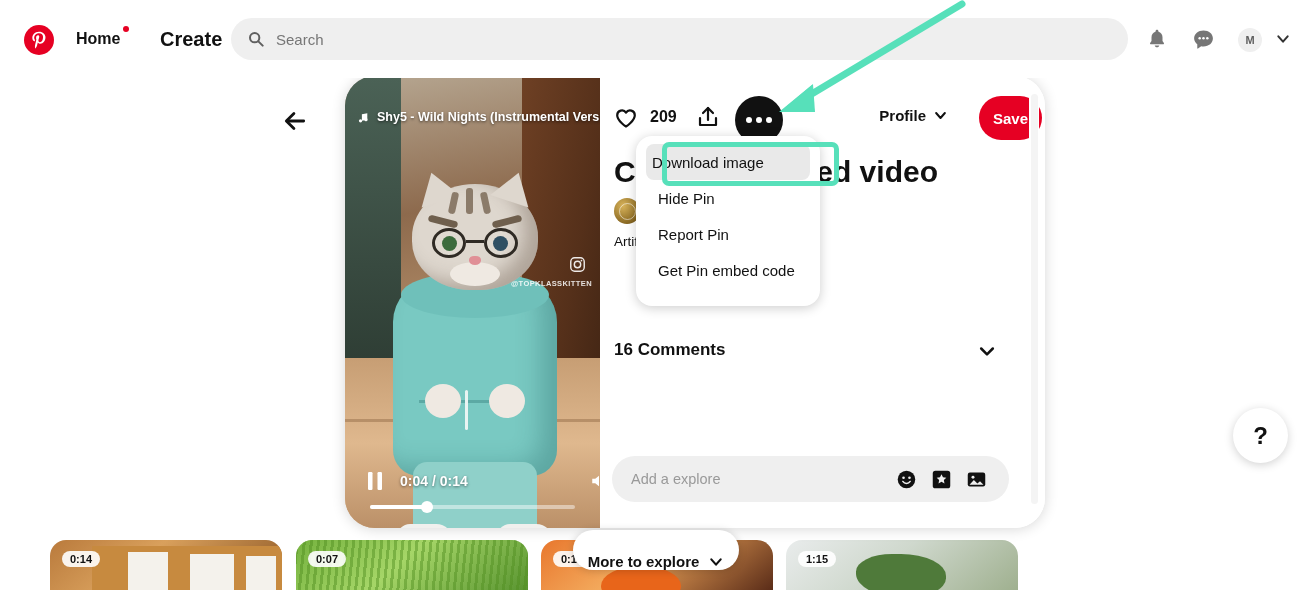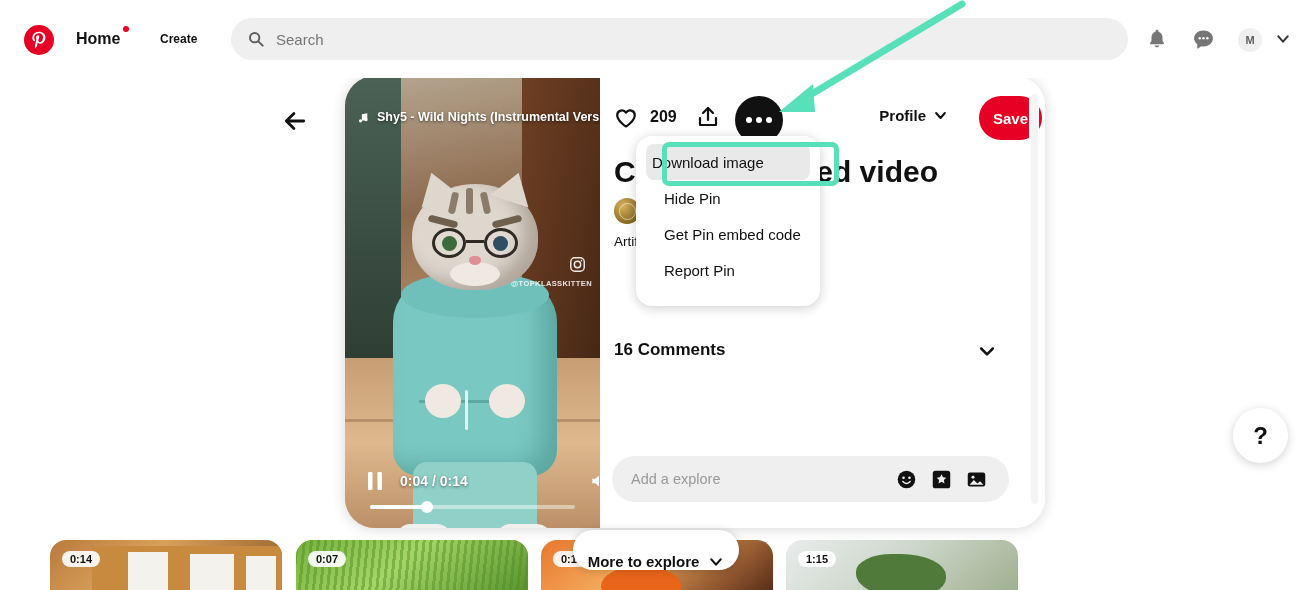--- a/index.html
+++ b/index.html
@@ -26,21 +26,21 @@
   .nav-home {
     position:absolute; left:76px; top:28px;
     font-size:16px; font-weight:bold; color:#111; line-height:22px;
   }
   .home-dot {
     position:absolute; right:-9px; top:-2px;
     width:6px; height:6px; border-radius:50%; background:#e60023;
   }
   .nav-create {
     position:absolute; left:160px; top:28px;
-    font-size:12px; font-weight:bold; color:#111; line-height:22px;
+    font-size:20px; font-weight:bold; color:#111; line-height:22px;
   }
   .searchbar {
     position:absolute; left:231px; top:18px; width:897px; height:42px;
     background:#efefef; border-radius:21px; display:flex; align-items:center;
   }
   .search-icon { margin-left:17px; display:flex; width:16px; height:16px; color:#5f5f5f; }
   .search-ph { margin-left:12px; font-size:15px; color:#767676; }
 
   .hdr-icon {
     position:absolute; top:27px; width:24px; height:24px;
@@ -228,21 +228,21 @@
     border-radius:5px; background:#f4f4f4; z-index:13;
   }
 
   
   .dropdown {
     position:absolute; left:636px; top:136px; width:184px; height:170px;
     background:#fff; border-radius:16px;
     box-shadow:0 2px 12px rgba(0,0,0,.2); z-index:60; padding:8px 0;
   }
   .dd-item {
-    height:36px; display:flex; align-items:center; padding-left:28px;
+    height:36px; display:flex; align-items:center; padding-left:22px;
     font-size:15px; color:#111; cursor:pointer; white-space:nowrap;
   }
   .dd-item.active { background:#e9e9e9; margin:0 10px; border-radius:8px; padding-left:6px; }
   .dd-highlight {
     position:absolute; left:662px; top:142px; width:177px; height:44px;
     border:5px solid #57e0ba; border-radius:7px; z-index:70; pointer-events:none;
   }
 
   
   .teal-arrow { position:absolute; left:0; top:0; width:1300px; height:590px; z-index:80; pointer-events:none; }
@@ -515,22 +515,22 @@
       </div>
     </div>
 
     <div class="card-scroll-track"></div>
     <div class="card-scroll-thumb"></div>
   </div>
 
   <div class="dropdown">
     <div class="dd-item active">Download image</div>
     <div class="dd-item">Hide Pin</div>
+    <div class="dd-item">Report Pin</div>
     <div class="dd-item">Get Pin embed code</div>
-    <div class="dd-item">Report Pin</div>
   </div>
   <div class="dd-highlight"></div>
 
   <svg class="teal-arrow" viewBox="0 0 1300 590">
     <line x1="962" y1="4" x2="800" y2="101" stroke="#57e0ba" stroke-width="7" stroke-linecap="round"></line>
     <polygon points="781,111 812,85 810,108 806,109" fill="#57e0ba"></polygon>
     <polygon points="779,112 813,84 815,112" fill="#57e0ba"></polygon>
   </svg>
 
   <div class="help-btn">?</div>

